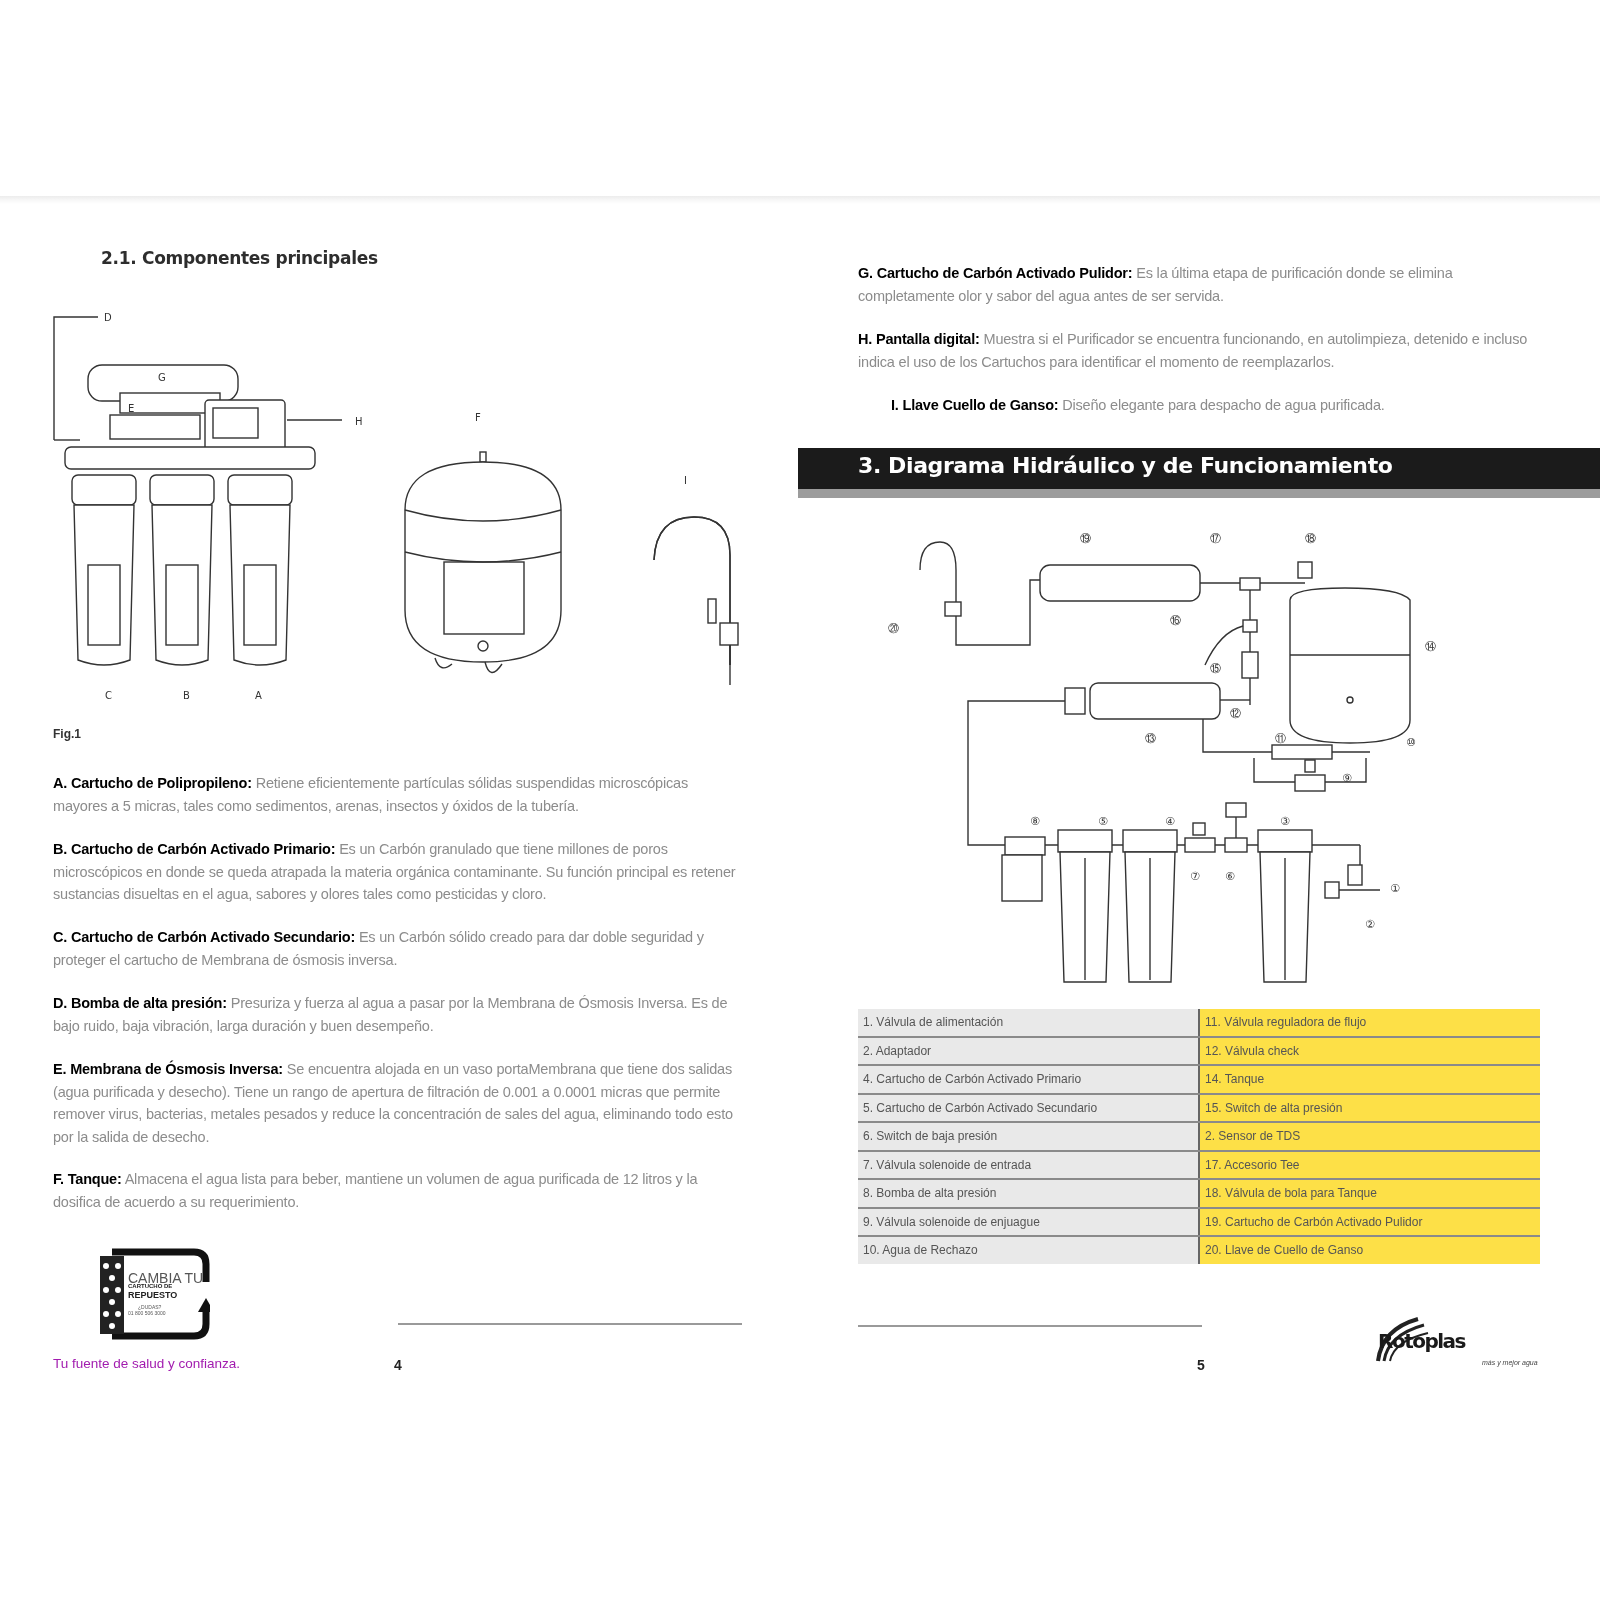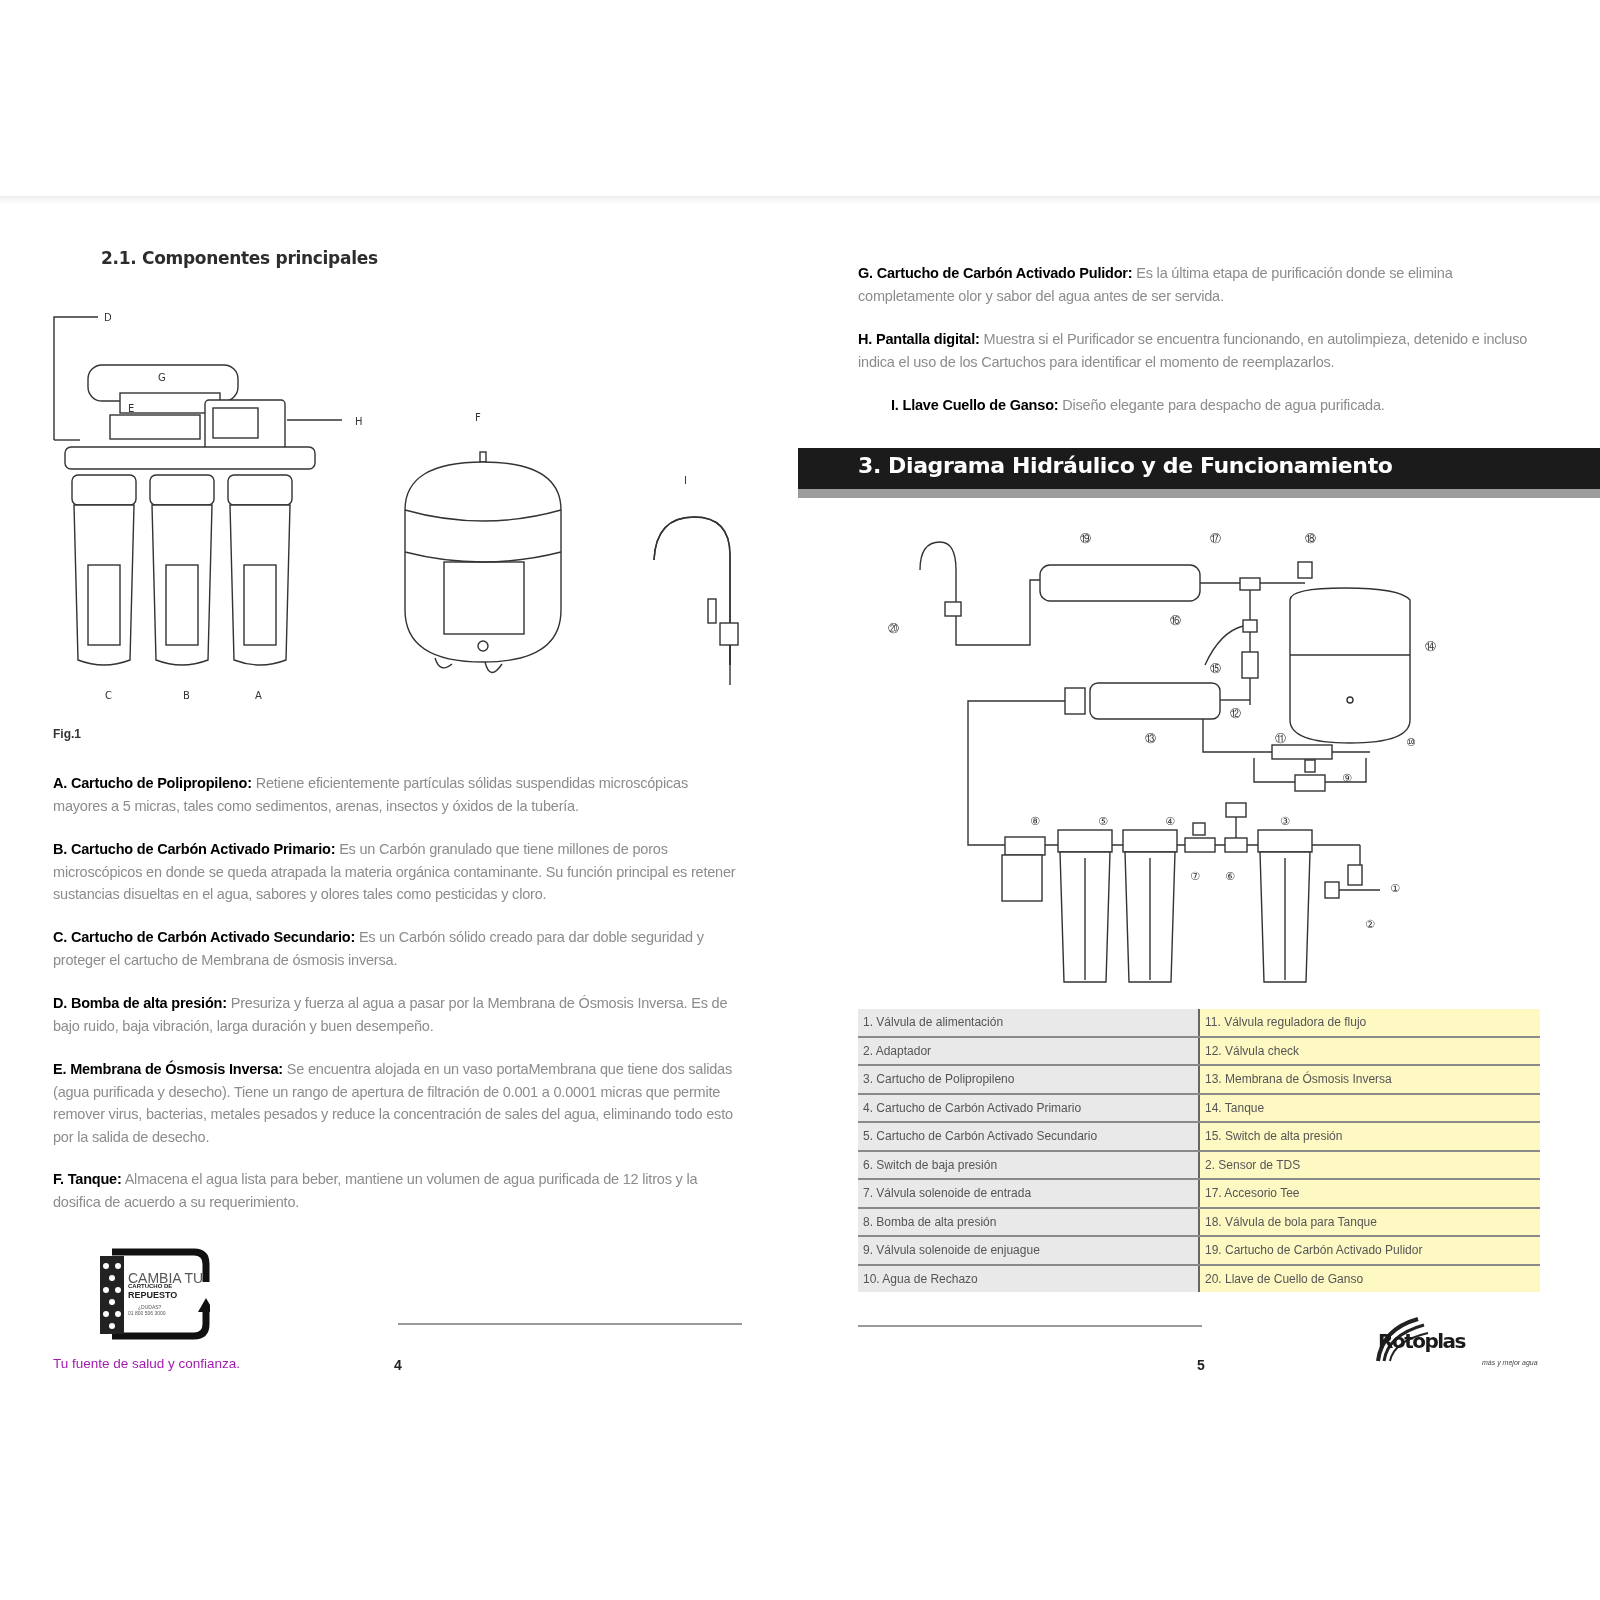--- a/index.html
+++ b/index.html
@@ -11,21 +11,21 @@
   .para{font-size:14.5px;line-height:22.5px;color:#8c8c8c;letter-spacing:-0.2px;}
   .para b{color:#000000;font-weight:bold;}
   .lbl{font-family:"DejaVu Sans",sans-serif;font-size:10px;color:#333;}
   .figlbl{font-size:12px;color:#333;font-weight:bold;}
   .banner{position:absolute;left:798px;top:448px;width:802px;height:41px;background:#1b1b1b;}
   .banner-strip{position:absolute;left:798px;top:489px;width:802px;height:9px;background:#9c9c9c;}
   .banner-title{position:absolute;left:858px;top:453px;font-family:"DejaVu Sans",sans-serif;font-weight:bold;font-size:22px;color:#fff;letter-spacing:-0.4px;}
   table.parts{position:absolute;left:858px;top:1009px;border-collapse:collapse;font-size:12px;color:#555;}
   table.parts td{height:26.5px;padding:0 0 0 5px;border-bottom:2.5px solid #8a8a8a;vertical-align:middle;}
   table.parts td.l{width:335px;background:#e9e9e9;border-right:2px solid #666;}
-  table.parts td.r{width:335px;background:#fef9c3;}
+  table.parts td.r{width:335px;background:#fde047;}
   .rule{position:absolute;height:2px;background:#9a9a9a;}
   .pagenum{position:absolute;font-weight:bold;font-size:14px;color:#222;}
   .footer-tag{position:absolute;left:53px;top:1356px;font-size:13.5px;color:#a21caf;}
   svg{position:absolute;}
   .ln{stroke:#333;fill:none;stroke-width:1.4;}
   .lnf{stroke:#333;fill:#fff;stroke-width:1.4;}
   .num{font-family:"DejaVu Sans",sans-serif;font-size:11px;fill:#333;}
 </style>
 </head>
 <body>
@@ -235,24 +235,20 @@
   <tbody>
       <tr>
         <td class="l">1. Válvula de alimentación</td>
         <td class="r">11. Válvula reguladora de flujo</td>
       </tr>
   <tr>
         <td class="l">2. Adaptador</td>
         <td class="r">12. Válvula check</td>
       </tr>
   <tr>
-        <td class="l">3. Cartucho de Polipropileno</td>
-        <td class="r">13. Membrana de Ósmosis Inversa</td>
-      </tr>
-  <tr>
         <td class="l">4. Cartucho de Carbón Activado Primario</td>
         <td class="r">14. Tanque</td>
       </tr>
   <tr>
         <td class="l">5. Cartucho de Carbón Activado Secundario</td>
         <td class="r">15. Switch de alta presión</td>
       </tr>
   <tr>
         <td class="l">6. Switch de baja presión</td>
         <td class="r">2. Sensor de TDS</td>

